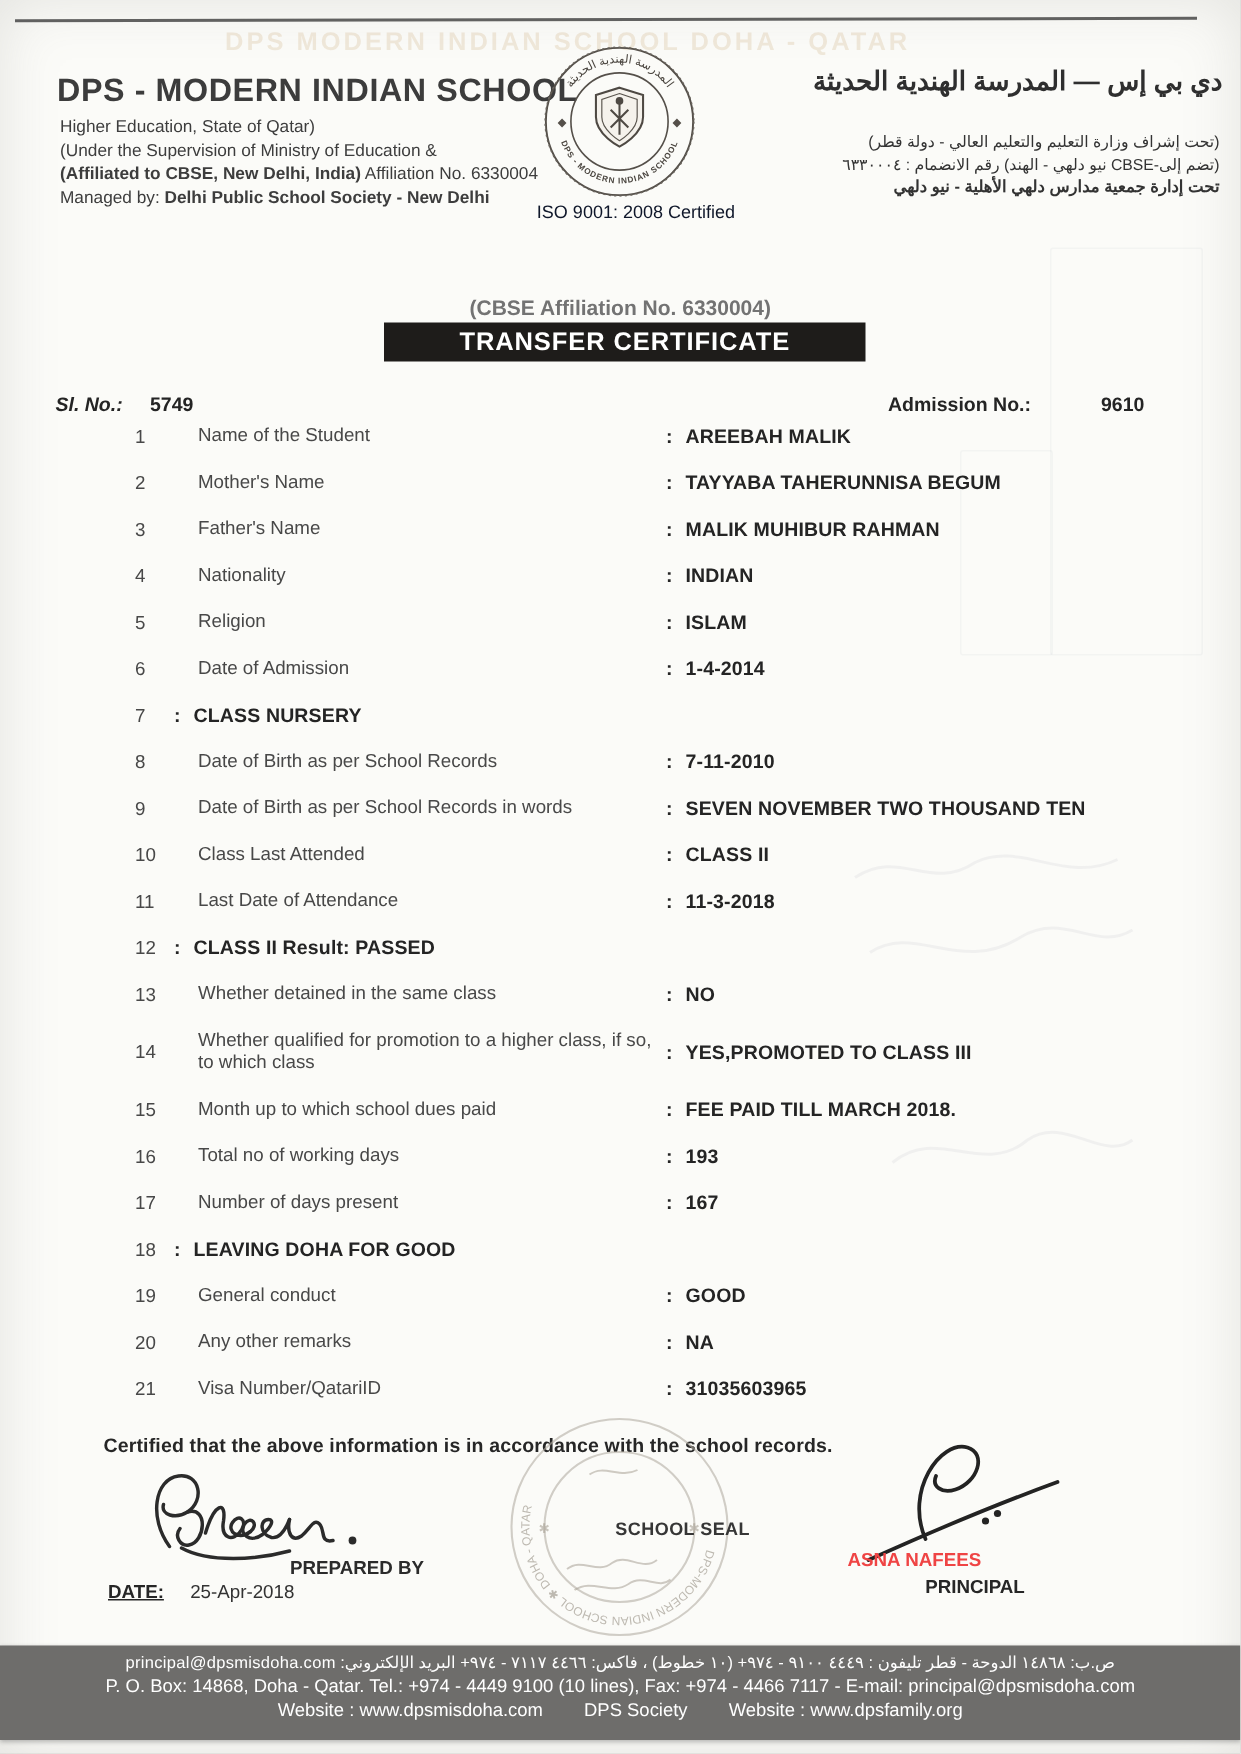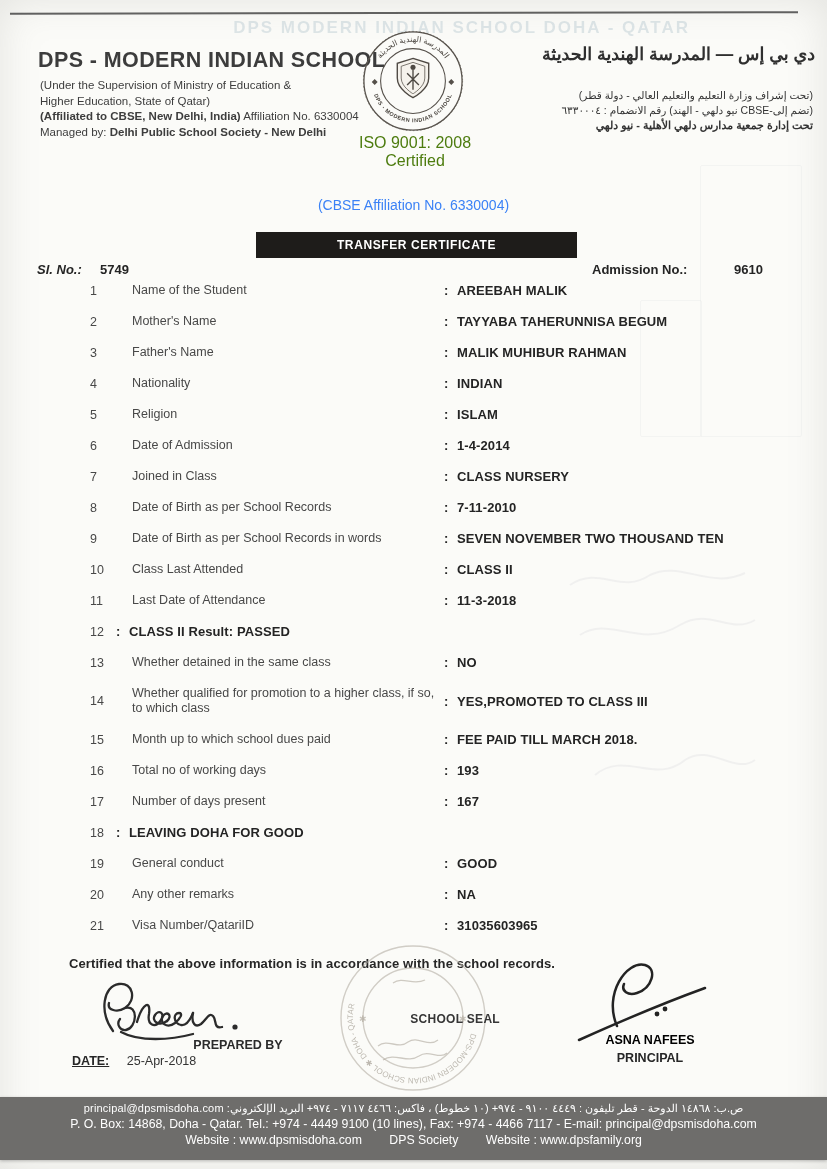--- a/index.html
+++ b/index.html
@@ -5,37 +5,37 @@
   html,body{margin:0;padding:0;background:#d8d8d4;}
   .page{
     position:relative;width:827px;height:1169px;overflow:hidden;
     background:#fbfbf8;
     font-family:"Liberation Sans", sans-serif;
     box-shadow:inset 0 0 40px rgba(120,120,115,.18);
   }
   .abs{position:absolute;}
   
   .topline{left:10px;top:12px;width:788px;height:2px;background:#474747;opacity:.85;transform:rotate(-.12deg);}
-  .ghost-top{left:150px;top:18px;width:540px;text-align:right;font-weight:bold;font-size:17px;
-    letter-spacing:2px;color:#0c4a6e;opacity:.12;}
+  .ghost-top{left:150px;top:18px;width:540px;text-align:left;font-weight:bold;font-size:17px;
+    letter-spacing:2px;color:#a16207;opacity:.12;}
   .ghost-box{border:1px solid #7c8798;opacity:.06;border-radius:2px;}
   .ghost-squiggle{opacity:.09;}
   
   .school-name{left:38px;top:48px;font-size:21.5px;font-weight:600;letter-spacing:.4px;color:#3c3c3c;}
   .school-sub{left:40px;top:78px;width:320px;font-size:11.5px;line-height:15.5px;color:#3d3d3d;}
   .school-sub .b{font-weight:bold;}
   .logo-wrap{left:355px;top:28px;width:116px;text-align:center;}
-  .iso{left:340px;top:134px;width:150px;text-align:center;font-size:16px;color:#4d7c0f;}
+  .iso{left:340px;top:134px;width:150px;text-align:right;font-size:12px;color:#0f172a;}
   .ar-title{right:12px;top:44px;width:350px;text-align:right;font-size:17.5px;font-weight:bold;color:#2f2f2f;direction:rtl;}
   .ar-sub{right:14px;top:88px;width:345px;text-align:right;font-size:10.5px;line-height:15px;color:#333;direction:rtl;}
   .ar-sub .l3{font-weight:bold;font-size:11px;}
   
-  .affiliation{left:0;top:197px;width:827px;text-align:center;font-size:14px;font-weight:normal;color:#3b82f6;}
-  .tc-bar{left:256px;top:232px;width:321px;height:26px;background:#1e1c1a;color:#fff;
-    display:flex;align-items:center;justify-content:center;font-size:12px;font-weight:bold;letter-spacing:.6px;}
+  .affiliation{left:0;top:197px;width:827px;text-align:center;font-size:14px;font-weight:bold;color:#737373;}
+  .tc-bar{left:256px;top:215px;width:321px;height:26px;background:#1e1c1a;color:#fff;
+    display:flex;align-items:center;justify-content:center;font-size:17px;font-weight:bold;letter-spacing:.6px;}
   
   .meta{left:0;top:262px;width:827px;font-size:13px;font-weight:bold;color:#242424;}
   .meta .sl-l{position:absolute;left:37px;font-style:italic;}
   .meta .sl-v{position:absolute;left:100px;}
   .meta .ad-l{position:absolute;left:592px;}
   .meta .ad-v{position:absolute;left:734px;}
   
   .rows{left:90px;top:283px;width:700px;}
   .row{display:flex;align-items:center;margin-bottom:16px;}
   .row .num{width:26px;flex:0 0 26px;font-size:12.5px;color:#484848;}
@@ -45,21 +45,21 @@
   
   .certified{left:69px;top:956px;font-size:13px;font-weight:bold;color:#262626;letter-spacing:.1px;}
   .sig-left{left:95px;top:976px;}
   .prepared{left:148px;top:1038px;width:180px;text-align:center;font-size:12.5px;font-weight:bold;color:#2b2b2b;}
   .dateline{left:72px;top:1054px;font-size:12.5px;color:#333;}
   .dateline .dl{font-weight:bold;color:#262626;text-decoration:underline;}
   .dateline .dv{margin-left:14px;}
   .seal-svg{left:333px;top:938px;}
   .seal-text{left:330px;top:1012px;width:170px;text-align:right;font-size:12px;font-weight:bold;color:#363636;letter-spacing:.3px;}
   .sig-right{left:565px;top:952px;}
-  .principal-name{left:565px;top:1033px;width:170px;text-align:center;font-size:12.5px;font-weight:bold;color:#000000;}
+  .principal-name{left:565px;top:1033px;width:170px;font-size:12.5px;font-weight:bold;color:#ef4444;}
   .principal-title{left:565px;top:1051px;width:170px;text-align:center;font-size:12.5px;font-weight:bold;color:#262626;}
   
   .footer{left:0;top:1097px;width:827px;height:63px;background:#6e6d6b;color:#fff;text-align:center;
     box-shadow:0 1px 3px rgba(0,0,0,.25);}
   .footer .f-ar{margin-top:5px;font-size:11px;direction:rtl;letter-spacing:.2px;text-align:center;}
   .footer .f-en{margin-top:2px;font-size:12.3px;}
   .footer .f-web{margin-top:2px;font-size:12.3px;}
   .footer .f-web span{margin:0 12px;}
 </style>
 </head>
@@ -73,22 +73,22 @@
   <div class="abs ghost-box" style="left:640px;top:300px;width:60px;height:135px;"></div>
   <svg class="abs ghost-squiggle" style="left:560px;top:555px;" width="200" height="120">
     <path d="M10,30 C40,10 60,40 90,20 C120,5 150,35 185,18 M20,80 C50,60 80,95 120,70 C150,52 170,80 195,65" stroke="#8a8aa0" stroke-width="2" fill="none"></path>
   </svg>
   <svg class="abs ghost-squiggle" style="left:590px;top:735px;" width="170" height="70">
     <path d="M5,40 C35,15 65,50 95,25 C120,8 145,40 165,25" stroke="#8a8aa0" stroke-width="2" fill="none"></path>
   </svg>
 
   <div class="abs school-name">DPS - MODERN INDIAN SCHOOL</div>
   <div class="abs school-sub">
+    <div><span>Higher Education, State of Qatar)</span></div>
     <div><span>(Under the Supervision of Ministry of Education &amp;</span></div>
-    <div><span>Higher Education, State of Qatar)</span></div>
     <div><span class="b">(Affiliated to CBSE, New Delhi, India)</span><span> Affiliation No. 6330004</span></div>
     <div><span>Managed by: </span><span class="b">Delhi Public School Society - New Delhi</span></div>
   </div>
 
   <div class="abs logo-wrap">
     <svg width="108" height="108" viewBox="0 0 110 110">
       <circle cx="55" cy="54" r="50" fill="none" stroke="#55504a" stroke-width="1.3"></circle>
       <circle cx="55" cy="54" r="50.5" fill="none" stroke="#6b665f" stroke-width="1" stroke-dasharray="1.5,2.2"></circle>
       <circle cx="55" cy="54" r="33" fill="none" stroke="#55504a" stroke-width="1.1"></circle>
       <defs>
@@ -161,21 +161,20 @@
         <span class="val">ISLAM</span>
       </div>
     <div class="row">
         <span class="num">6</span>
         <span class="lbl">Date of Admission</span>
         <span class="col">:</span>
         <span class="val">1-4-2014</span>
       </div>
     <div class="row">
         <span class="num">7</span>
-        <span class="lbl">Joined in Class</span>
         <span class="col">:</span>
         <span class="val">CLASS NURSERY</span>
       </div>
     <div class="row">
         <span class="num">8</span>
         <span class="lbl">Date of Birth as per School Records</span>
         <span class="col">:</span>
         <span class="val">7-11-2010</span>
       </div>
     <div class="row">

